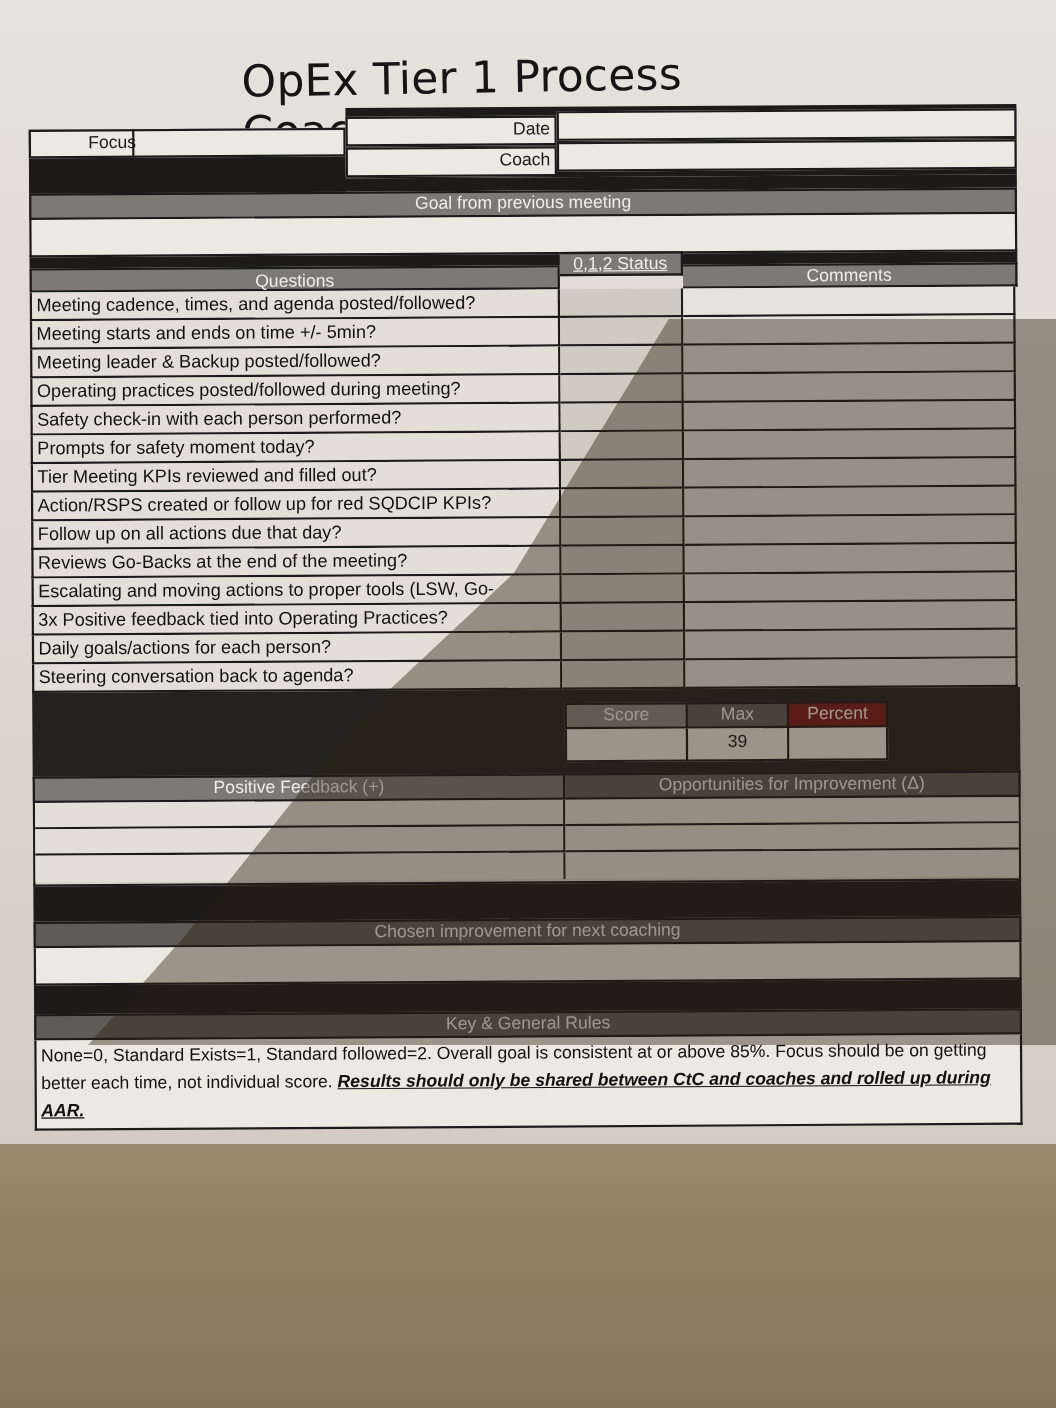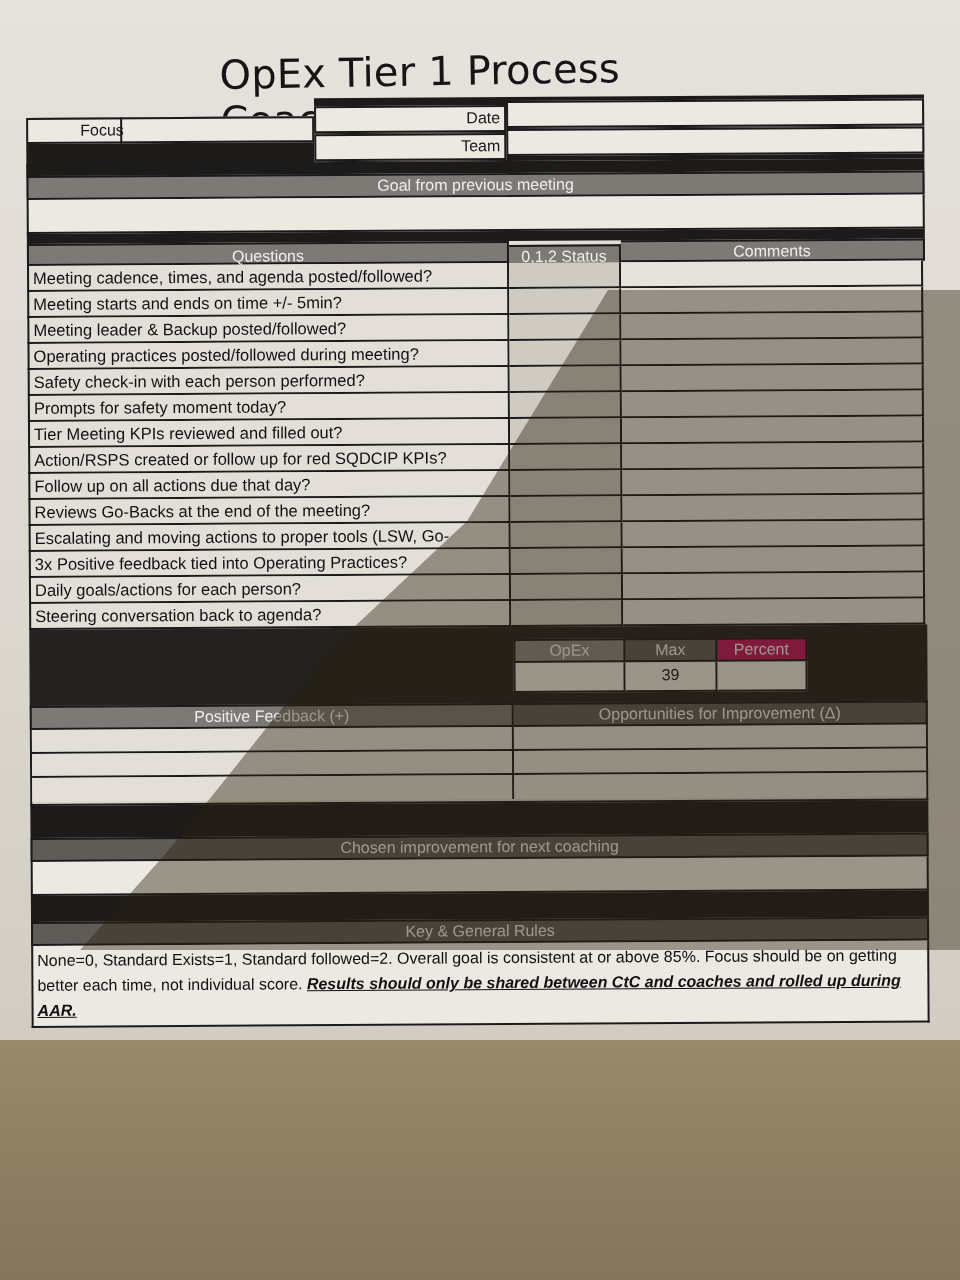--- a/index.html
+++ b/index.html
@@ -75,32 +75,32 @@
     <span class="abs lbl" style="left:52px; top:2px;">Focus</span>
     <div class="abs" style="left:92px; top:-2px; width:194px; height:26px; border-left:2px solid #1a1a1a;"></div>
   </div>
 
   <div class="abs black" style="left:288px; top:0; width:610px; height:64px;"></div>
   <div class="abs cell" style="left:288px; top:8px; width:192px; height:27px;">
     <span class="abs lbl" style="right:4px; top:2px;">Date</span>
   </div>
   <div class="abs cell" style="left:480px; top:4px; width:418px; height:27px;"></div>
   <div class="abs cell" style="left:288px; top:36px; width:192px; height:27px;">
-    <span class="abs lbl" style="right:4px; top:2px;">Team</span>
+    <span class="abs lbl" style="right:4px; top:2px;">Coach</span>
   </div>
   <div class="abs cell" style="left:480px; top:32px; width:418px; height:27px;"></div>
 
   <div class="abs black" style="left:0; top:64px; width:898px; height:12px;"></div>
 
   <div class="abs hdr" style="left:0; top:76px; width:898px; height:24px;">Goal from previous meeting</div>
   <div class="abs cell" style="left:0; top:100px; width:898px; height:34px; border-top:none;"></div>
   <div class="abs black" style="left:0; top:134px; width:898px; height:10px;"></div>
 
   <div class="abs hdr" style="left:0; top:144px; width:482px; height:22px; padding-top:2px;">Questions</div>
-  <div class="abs hdr" style="left:482px; top:148px; width:112px; height:22px; border-left:none;">0,1,2 Status</div>
+  <div class="abs hdr" style="left:482px; top:132px; width:112px; height:22px; border-left:none;text-decoration:underline;">0,1,2 Status</div>
   <div class="abs hdr" style="left:594px; top:144px; width:304px; height:22px; border-left:none;">Comments</div>
 
   <div>
     <div class="q-row" style="top:166px;">Meeting cadence, times, and agenda posted/followed?</div>
     <div class="s-row" style="top:166px;"></div>
     <div class="c-row" style="top:166px;"></div>
 
     <div class="q-row" style="top:192px;">Meeting starts and ends on time +/- 5min?</div>
     <div class="s-row" style="top:192px;"></div>
     <div class="c-row" style="top:192px;"></div>
@@ -148,23 +148,23 @@
     <div class="q-row" style="top:478px;">Daily goals/actions for each person?</div>
     <div class="s-row" style="top:478px;"></div>
     <div class="c-row" style="top:478px;"></div>
 
     <div class="q-row" style="top:504px;">Steering conversation back to agenda?</div>
     <div class="s-row" style="top:504px;"></div>
     <div class="c-row" style="top:504px;"></div>
   </div>
 
   <div class="abs black" style="left:0; top:530px; width:898px; height:78px; background:#232220;"></div>
-  <div class="abs hdr" style="left:484px; top:542px; width:112px; height:24px; background:#8a8782;">OpEx</div>
+  <div class="abs hdr" style="left:484px; top:542px; width:112px; height:24px; background:#8a8782;">Score</div>
   <div class="abs hdr" style="left:596px; top:542px; width:92px; height:24px; border-left:none; background:#5f5c58;">Max</div>
-  <div class="abs hdr" style="left:688px; top:542px; width:90px; height:24px; border-left:none; background:#be185d;">Percent</div>
+  <div class="abs hdr" style="left:688px; top:542px; width:90px; height:24px; border-left:none; background:#7f1d1d;">Percent</div>
   <div class="abs cell" style="left:484px; top:566px; width:112px; height:30px; border-top:none;"></div>
   <div class="abs cell lbl" style="left:596px; top:566px; width:92px; height:30px; border-top:none; border-left:none; text-align:center; line-height:26px;">39</div>
   <div class="abs cell" style="left:688px; top:566px; width:90px; height:30px; border-top:none; border-left:none;"></div>
 
   <div class="abs hdr" style="left:0; top:606px; width:484px; height:24px;">Positive Feedback (+)</div>
   <div class="abs hdr" style="left:484px; top:606px; width:414px; height:24px; border-left:none; background:#5f5c58;">Opportunities for Improvement (Δ)</div>
   <div class="abs" style="left:0; top:630px; width:898px; height:76px; border:2px solid #1a1a1a; border-top:none; box-sizing:border-box;">
     <div class="fb-row" style="left:0; top:0; width:482px; border-right:2px solid #1a1a1a;"></div>
     <div class="fb-row" style="left:0; top:24px; width:482px; border-right:2px solid #1a1a1a;"></div>
     <div class="fb-row" style="left:0; top:48px; width:482px; border-right:2px solid #1a1a1a; border-bottom:none;"></div>

